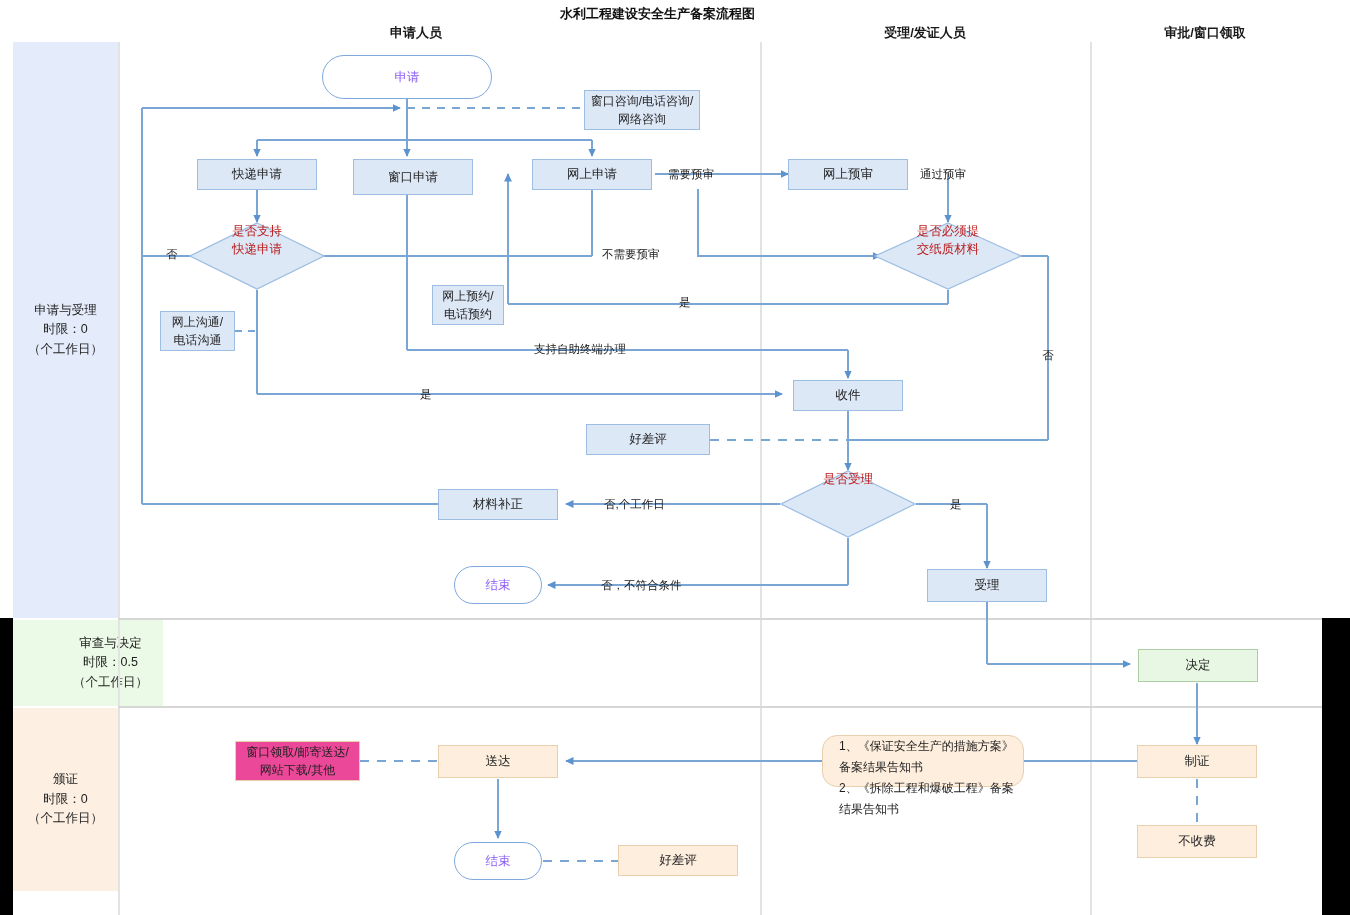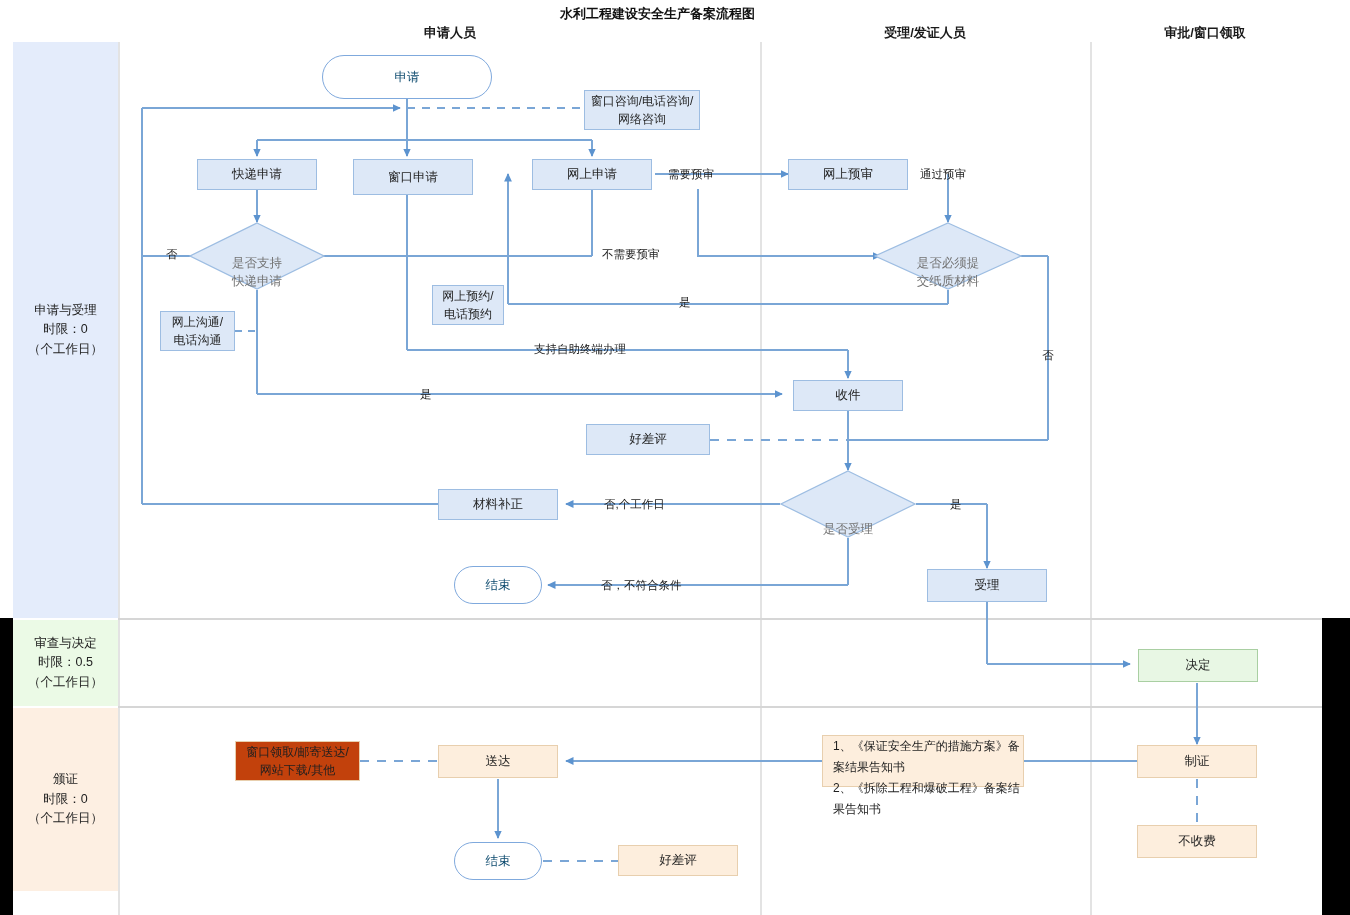--- a/index.html
+++ b/index.html
@@ -20,51 +20,51 @@
   
   svg.wires{position:absolute;left:0;top:0;width:1350px;height:915px;overflow:visible;}
 
   .node{position:absolute;box-sizing:border-box;display:flex;align-items:center;justify-content:center;
         text-align:center;font-size:12.5px;line-height:1.5;color:#1f1f1f;}
   .proc{background:#dde8f7;border:1px solid #9dbde2;}
   .proc-green{background:#e8f7e4;border:1px solid #a9cfa2;}
   .proc-orange{background:#fdeedd;border:1px solid #e8cfae;}
   .note{background:#dde8f7;border:1px solid #9dbde2;font-size:12px;}
   .note-orange{background:#fdeedd;border:1px solid #e8cfae;font-size:12px;}
-  .term{background:#ffffff;border:1.5px solid #7fa9dd;border-radius:22px;color:#0c4a6e;}
+  .term{background:#ffffff;border:1.5px solid #7fa9dd;border-radius:22px;color:#8b5cf6;}
   .diamond-wrap{position:absolute;}
-  .diamond-txt{position:absolute;left:0;top:0;width:100%;height:100%;display:flex;align-items:flex-end;
-        justify-content:center;text-align:center;font-size:12.5px;line-height:1.45;color:#737373;}
+  .diamond-txt{position:absolute;left:0;top:0;width:100%;height:100%;display:flex;align-items:flex-start;
+        justify-content:center;text-align:center;font-size:12.5px;line-height:1.45;color:#b91c1c;}
 
   .elabel{position:absolute;font-size:11.5px;color:#222;white-space:nowrap;background:transparent;}
-  .note-left{justify-content:flex-start;padding-left:10px;text-align:left;line-height:1.75;font-size:12px;}
+  .note-left{justify-content:flex-start;padding-left:16px;text-align:left;line-height:1.75;font-size:12px;border-radius:15px;}
 </style>
 </head>
 <body>
 
 <div id="canvas">
 
   <div class="blackbar" style="left:0;top:618px;width:13px;height:297px;"></div>
   <div class="blackbar" style="left:1322px;top:618px;width:28px;height:297px;"></div>
 
   <div class="title" style="left:560px;top:5px;">水利工程建设安全生产备案流程图</div>
 
   <div class="lane-head" style="left:16px;top:24px;width:102px;margin-top:26px;">办理环节</div>
-  <div class="lane-head" style="left:380px;top:24px;width:140px;text-align:center;">申请人员</div>
+  <div class="lane-head" style="left:346px;top:24px;width:140px;text-align:center;">申请人员</div>
   <div class="lane-head" style="left:845px;top:24px;width:160px;">受理/发证人员</div>
   <div class="lane-head" style="left:1125px;top:24px;width:160px;">审批/窗口领取</div>
 
   <div class="stage" style="top:42px;height:576px;background:#e4ecfb;">
     <div>
       <span>申请与受理</span>
       <span>时限：0</span>
       <span>（个工作日）</span>
     </div>
   </div>
-  <div class="stage" style="top:620px;height:86px;background:#ebfae6;">
+  <div class="stage" style="top:620px;height:86px;background:#ebfae6;padding-left:45px;">
     <div>
       <span>审查与决定</span>
       <span>时限：0.5</span>
       <span>（个工作日）</span>
     </div>
   </div>
   <div class="stage" style="top:708px;height:183px;background:#fdefe2;align-items:center;">
     <div>
       <span>颁证</span>
       <span>时限：0</span>
@@ -257,21 +257,21 @@
 
   <div class="node proc-orange note-left" style="left:822px;top:735px;width:202px;height:52px;flex-direction:column;align-items:flex-start;">
     <span>1、《保证安全生产的措施方案》备案结果告知书</span>
     <span>2、《拆除工程和爆破工程》备案结果告知书</span>
   </div>
 
   <div class="node proc-orange" style="left:438px;top:745px;width:120px;height:33px;">
     <span>送达</span>
   </div>
 
-  <div class="node note-orange" style="left:235px;top:741px;width:125px;height:40px;flex-direction:column;background:#c2410c;border:1px solid #e8cfae;">
+  <div class="node note-orange" style="left:235px;top:741px;width:125px;height:40px;flex-direction:column;background:#ec4899;border:1px solid #e8cfae;">
     <span>窗口领取/邮寄送达/</span>
     <span>网站下载/其他</span>
   </div>
 
   <div class="node term" style="left:454px;top:842px;width:88px;height:38px;">
     <span>结束</span>
   </div>
 
   <div class="node proc-orange" style="left:618px;top:845px;width:120px;height:31px;">
     <span>好差评</span>

